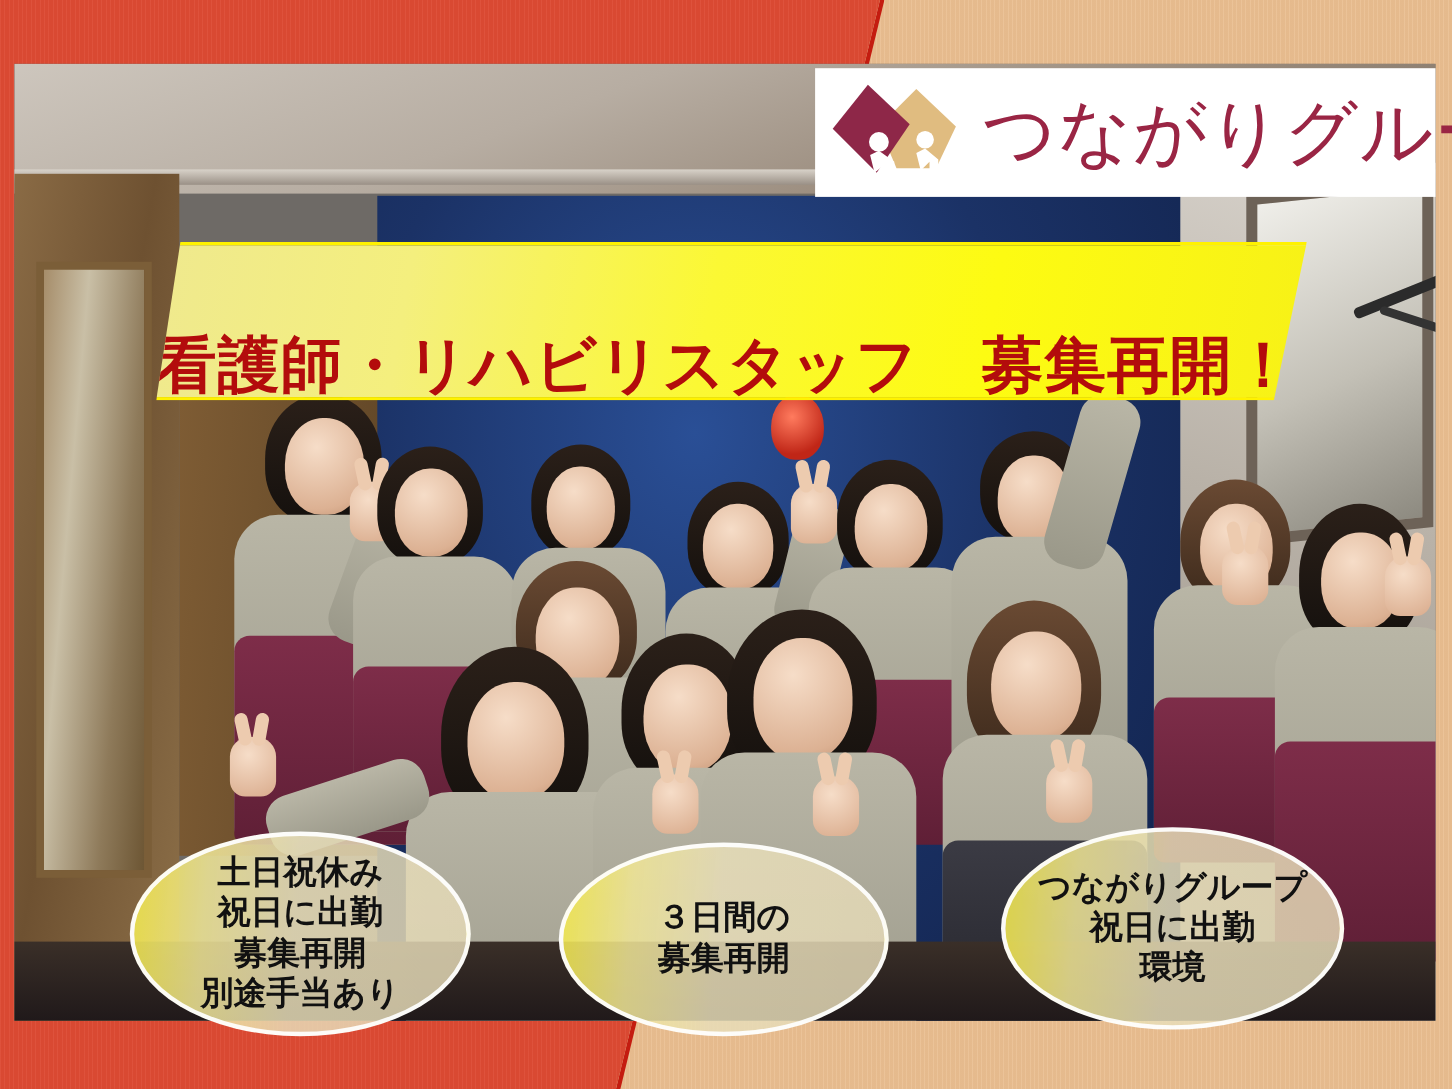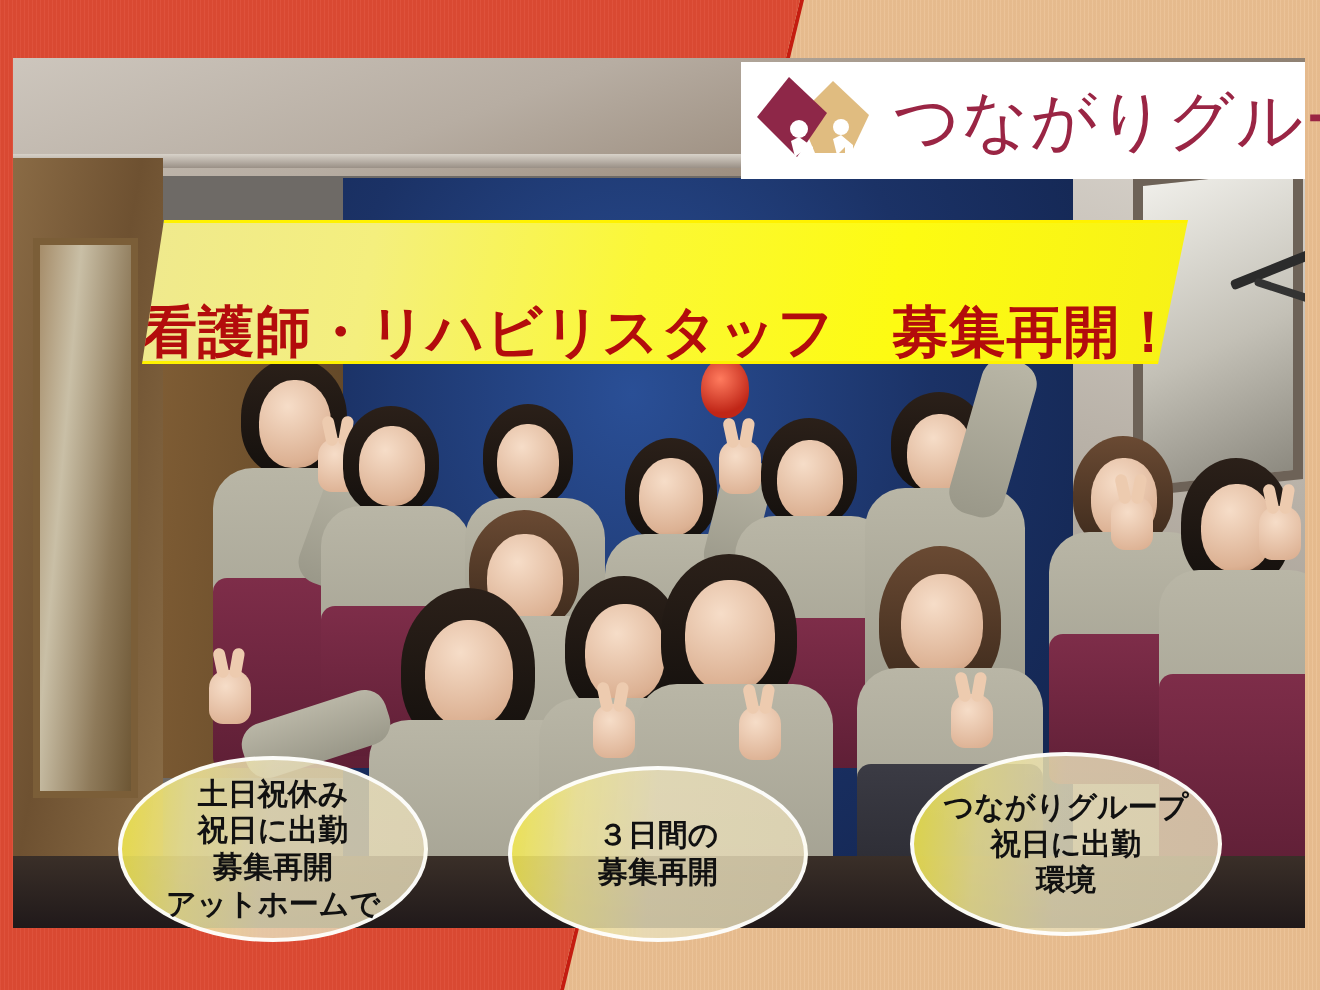--- a/index.html
+++ b/index.html
@@ -320,21 +320,21 @@
   </div>
 
   <div class="banner">
     <div class="banner-l2">看護師・リハビリスタッフ　募集再開！！</div>
   </div>
 
   <div class="badge" id="badge-1">
     <span>土日祝休み</span>
     <span>祝日に出勤</span>
     <span>募集再開</span>
-    <span>アットホームで</span>
+    <span>別途手当あり</span>
   </div>
 
   <div class="badge" id="badge-2">
     <span>３日間の</span>
     <span>募集再開</span>
   </div>
 
   <div class="badge" id="badge-3">
     <span>つながりグループ</span>
     <span>祝日に出勤</span>

